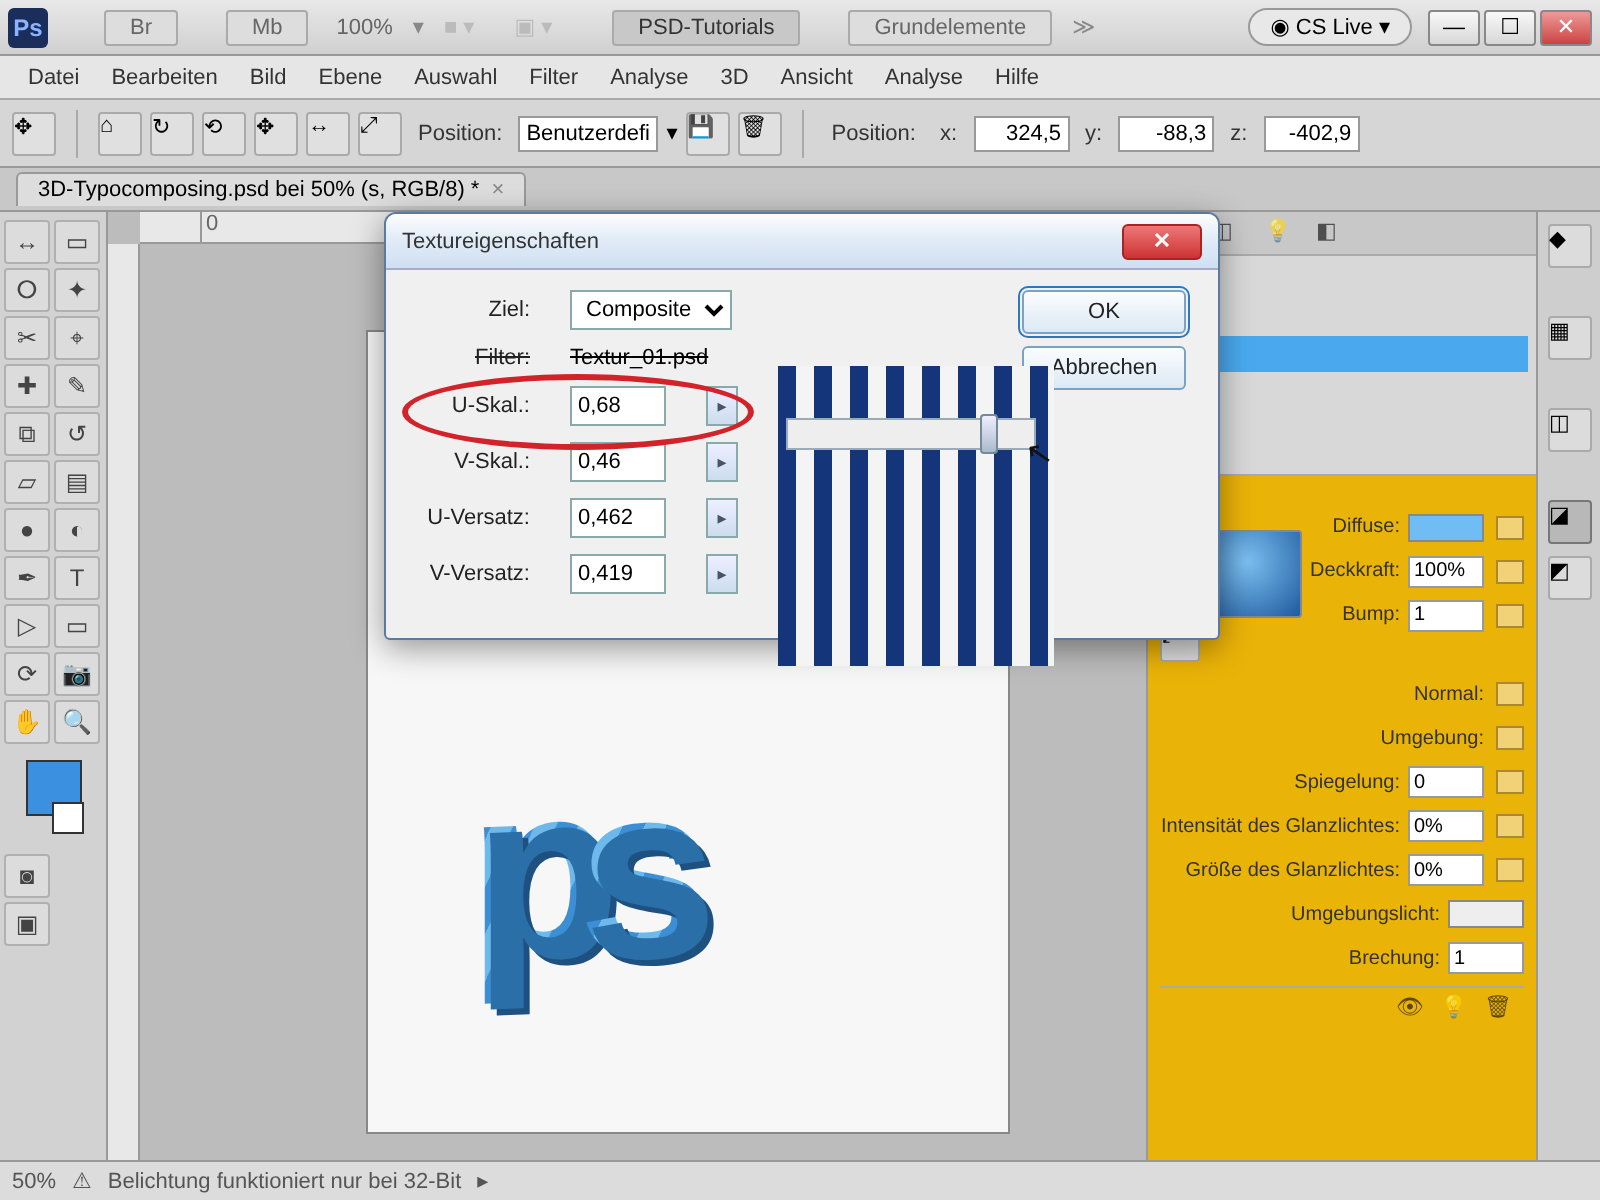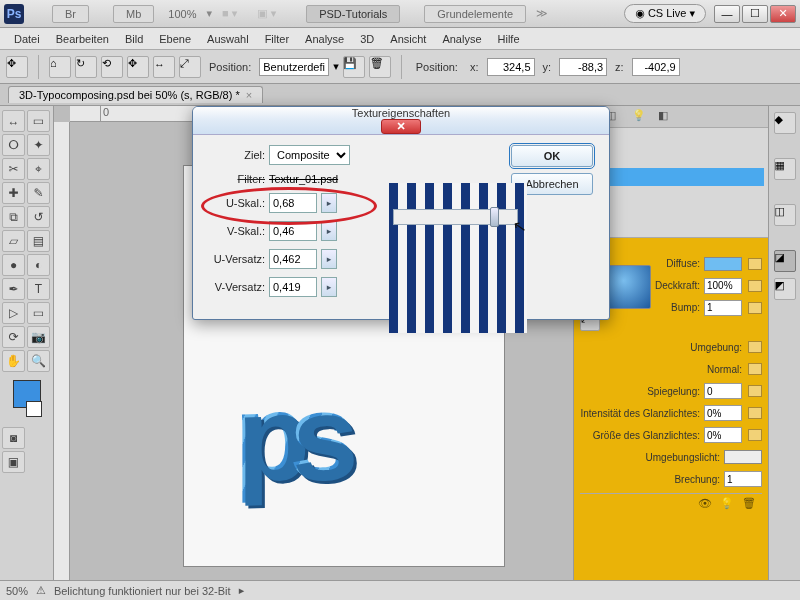--- a/index.html
+++ b/index.html
@@ -77,34 +77,34 @@
 
 .vstrip { width:32px; background:#cecece; border-left:1px solid #999; display:flex; flex-direction:column; align-items:center; padding-top:6px; gap:6px;}
 .vstrip .vi { width:22px; height:22px; border:1px solid #aaa; background:#dcdcdc; border-radius:2px;}
 .vstrip .vi.active { background:#b8b8b8; border-color:#777;}
 
 
 .status { position:absolute; left:0; right:0; bottom:0; height:20px; background:#dcdcdc; border-top:1px solid #999; display:flex; align-items:center; padding:0 6px; gap:8px; font-size:10px; color:#555;}
 
 
 .dialog { position:absolute; top:106px; left:192px; width:418px; background:#f0f0f0; border:1px solid #5a7aa0; border-radius:6px 6px 3px 3px; box-shadow:0 4px 16px rgba(0,0,0,.4); }
-.dlg-title { height:28px; background:linear-gradient(#fdfdfd,#e2ecf7 45%,#cfe0f2); border-radius:5px 5px 0 0; display:flex; align-items:center; padding:0 8px; color:#333; border-bottom:1px solid #aac;flex-direction:column;}
+.dlg-title { height:28px; background:linear-gradient(#fdfdfd,#e2ecf7 45%,#cfe0f2); border-radius:5px 5px 0 0; display:flex; align-items:center; padding:0 8px; color:#333; border-bottom:1px solid #aac;}
 .dlg-title .gap { flex:1;}
 .dlg-title .xb { width:40px; height:18px; background:linear-gradient(#e77,#c33); border:1px solid #a22; border-radius:3px; color:#fff; display:flex; align-items:center; justify-content:center; font-weight:bold;}
 .dlg-body { padding:10px 12px 14px; display:flex; gap:14px; position:relative;}
 .dlg-left { flex:0 0 170px;}
 .dlg-right { flex:0 0 90px; display:flex; flex-direction:column; gap:6px; align-items:center; margin-left:auto;}
-.drow { display:flex; align-items:center; margin-bottom:8px; gap:4px;}
+.drow { display:flex; align-items:center; margin-bottom:8px; gap:20px;}
 .drow .dl { width:60px; text-align:right; color:#222;}
 .drow .dl.strike { text-decoration:line-through;}
 .drow input { width:48px; height:20px; border:1px solid #8aa; background:#fff; padding:0 3px;}
 .drow .arrow { width:16px; height:20px; border:1px solid #8aa; background:linear-gradient(#eef,#cde); display:flex; align-items:center; justify-content:center; font-size:9px; color:#456;}
 .drow select { height:20px; border:1px solid #8aa; background:#fff; padding:0 3px;}
 .dbtn { width:82px; height:22px; border:1px solid #7aa2c4; background:linear-gradient(#fafdff,#dce9f4); border-radius:3px; color:#222;}
-.dbtn.primary { outline:1px solid #2a78c2; outline-offset:1px;font-weight:bold;}
+.dbtn.primary { outline:1px solid #2a78c2; outline-offset:1px;}
 .texprev { position:absolute; top:48px; left:196px; width:138px; height:150px; background:#f4f4f4; display:flex;}
 .texprev .stripes { flex:1; background:repeating-linear-gradient(90deg,#14357a 0 9px,#f4f4f4 9px 18px);}
 .redcircle { position:absolute; top:52px; left:8px; width:176px; height:38px; border:3px solid #d2232a; border-radius:50%; pointer-events:none;}
 .slider-pop { position:absolute; top:74px; left:200px; width:125px; height:16px; background:#eee; border:1px solid #9ab; display:flex; align-items:center;}
 .slider-pop .knob { position:absolute; top:-3px; left:96px; width:9px; height:20px; background:linear-gradient(#eef,#abc); border:1px solid #789; border-radius:2px;}
 .cursor { position:absolute; top:82px; left:320px; font-size:16px; color:#111; transform:rotate(-10deg);}
 .cursor::before{content:"↖";}
 
 .mini-icons { display:flex; flex-direction:column; gap:3px; margin-right:4px;}
 .mini-icons .mi { width:20px; height:20px; border:1px solid #aaa; background:#dcdcdc; border-radius:2px;}
@@ -284,25 +284,25 @@
               <div class="folder"></div>
             </div>
           <div class="mat-row">
               <span class="ml">Bump:</span>
               <input class="inpt" value="1" style="">
               <div class="folder"></div>
             </div>
         </div>
       </div>
       <div class="mat-row">
+          <span class="ml">Normal:</span>
+          <div class="folder"></div>
+        </div>
+      <div class="mat-row">
           <span class="ml">Umgebung:</span>
-          <div class="folder"></div>
-        </div>
-      <div class="mat-row">
-          <span class="ml">Normal:</span>
           <div class="folder"></div>
         </div>
       <div class="mat-row">
           <span class="ml">Spiegelung:</span>
           <input class="inpt" value="0" style="">
           <div class="folder"></div>
         </div>
       <div class="mat-row">
           <span class="ml">Intensität des Glanzlichtes:</span>
           <input class="inpt" value="0%" style="">

